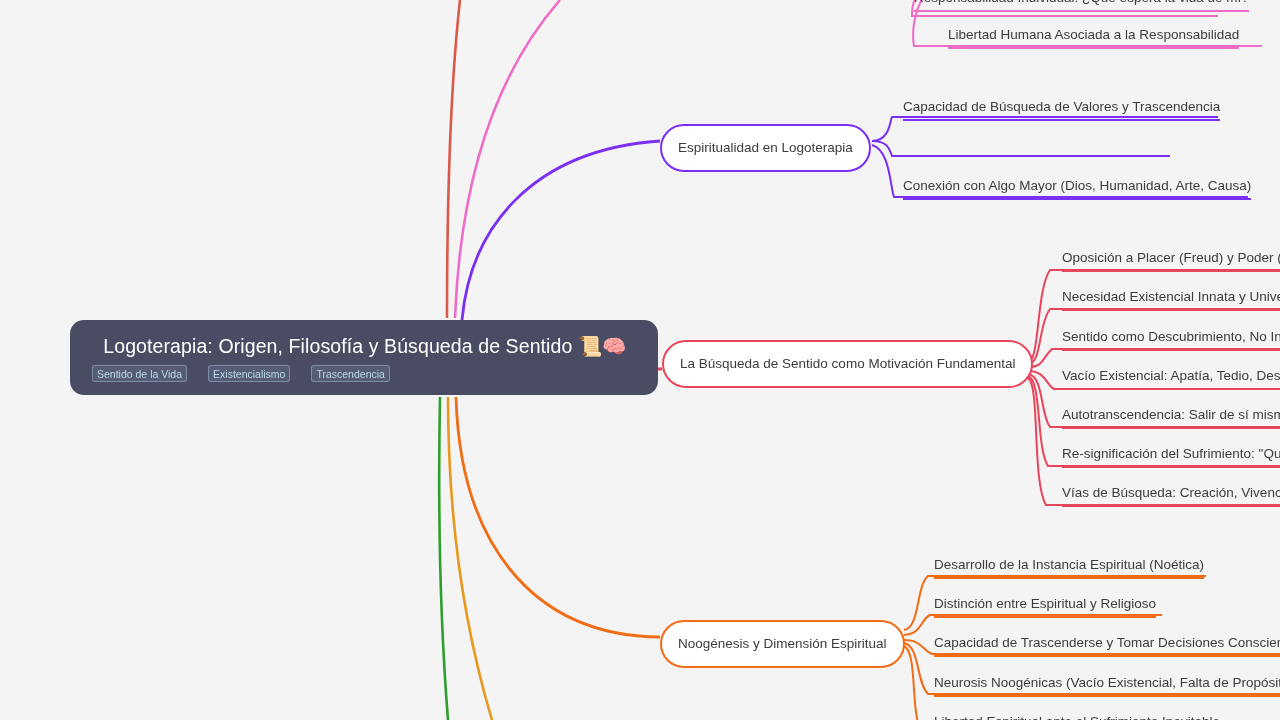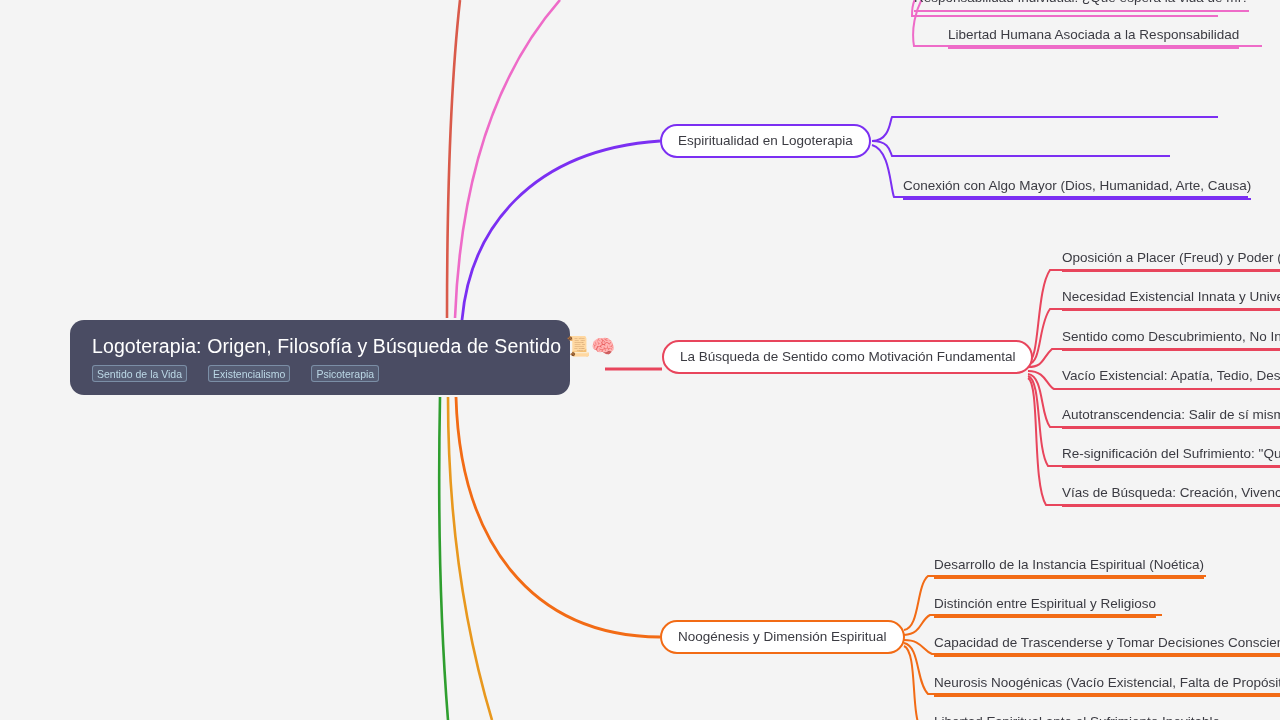--- a/index.html
+++ b/index.html
@@ -6,21 +6,21 @@
   body{
     width:1280px;height:720px;overflow:hidden;position:relative;
     background:#f4f4f4;
     font-family:"Liberation Sans","DejaVu Sans",sans-serif;
   }
   #canvas{position:absolute;inset:0;width:1280px;height:720px;overflow:hidden;}
   #wires{position:absolute;left:0;top:0;width:1280px;height:720px;pointer-events:none;}
 
   
   .root-node{
-    position:absolute;left:70px;top:320px;width:500px;height:75px;
+    position:absolute;left:70px;top:320px;width:588px;height:75px;
     background:#4a4c63;border-radius:14px;box-sizing:border-box;
     padding:14px 20px 10px 22px;
     text-align:center;
   }
   .root-title{
     color:#ffffff;font-size:19.5px;line-height:24px;white-space:nowrap;
     font-weight:400;letter-spacing:.1px;
   }
   .root-tags{display:flex;gap:21px;margin-top:7px;}
   .root-tag{
@@ -28,21 +28,21 @@
     background:rgba(160,200,225,.13);
     border:1px solid rgba(170,205,230,.45);
     border-radius:3px;padding:1.5px 4px;white-space:nowrap;
   }
 
   
   .branch-node{
     position:absolute;background:#ffffff;border-radius:999px;
     box-sizing:border-box;border:2px solid #888;
     display:flex;align-items:center;justify-content:center;
-    padding:0 16px;height:34px;white-space:nowrap;
+    padding:0 16px;height:48px;white-space:nowrap;
   }
   .branch-node span{font-size:13.5px;color:#3b3b42;line-height:14px;}
 
   
   .leaf{
     position:absolute;white-space:nowrap;box-sizing:border-box;
     padding-bottom:4px;border-bottom:2px solid #14b8a6;
   }
   .leaf span{font-size:13.5px;color:#3b3b42;line-height:15px;}
 </style>
@@ -85,21 +85,21 @@
     <path d="M 904 640 C 922 640 922 650 932 654 L 1280 654" stroke="#f26b15" stroke-width="2" fill="none"></path>
     <path d="M 904 643 C 920 646 916 682 928 694 L 1280 694" stroke="#f26b15" stroke-width="2" fill="none"></path>
     <path d="M 904 646 C 918 652 910 716 922 732 L 1280 732" stroke="#f26b15" stroke-width="2" fill="none"></path>
   </svg>
 
   <div class="root-node">
     <div class="root-title">Logoterapia: Origen, Filosofía y Búsqueda de Sentido 📜🧠</div>
     <div class="root-tags">
       <div class="root-tag">Sentido de la Vida</div>
       <div class="root-tag">Existencialismo</div>
-      <div class="root-tag">Psicoterapia</div>
+      <div class="root-tag">Trascendencia</div>
     </div>
   </div>
 
   <div class="branch-node" style="left:660px;top:124px;border-color:#7b2ff2;">
     <span>Espiritualidad en Logoterapia</span>
   </div>
 
   <div class="branch-node" style="left:662px;top:340px;border-color:#e8455c;">
     <span>La Búsqueda de Sentido como Motivación Fundamental</span>
   </div>
@@ -108,20 +108,23 @@
     <span>Noogénesis y Dimensión Espiritual</span>
   </div>
 
   <div class="leaf" style="left:914px;top:-12px;border-bottom-color:#ee6bc8;">
     <span>Responsabilidad Individual: ¿Qué espera la vida de mí?</span>
   </div>
   <div class="leaf" style="left:948px;top:25px;border-bottom-color:#ee6bc8;">
     <span>Libertad Humana Asociada a la Responsabilidad</span>
   </div>
 
+  <div class="leaf" style="left:903px;top:97px;border-bottom-color:#7b2ff2;">
+    <span>Capacidad de Búsqueda de Valores y Trascendencia</span>
+  </div>
   <div class="leaf" style="left:903px;top:176px;border-bottom-color:#7b2ff2;">
     <span>Conexión con Algo Mayor (Dios, Humanidad, Arte, Causa)</span>
   </div>
 
   <div class="leaf" style="left:1062px;top:248px;border-bottom-color:#e8455c;">
     <span>Oposición a Placer (Freud) y Poder (Adler)</span>
   </div>
   <div class="leaf" style="left:1062px;top:287px;border-bottom-color:#e8455c;">
     <span>Necesidad Existencial Innata y Universal</span>
   </div>

